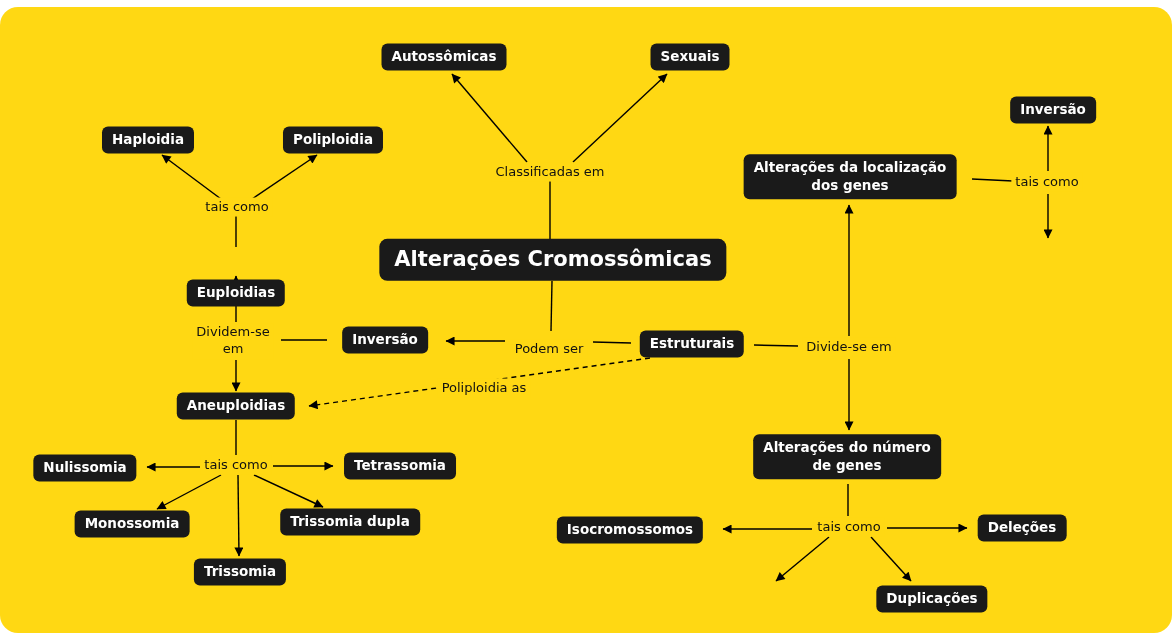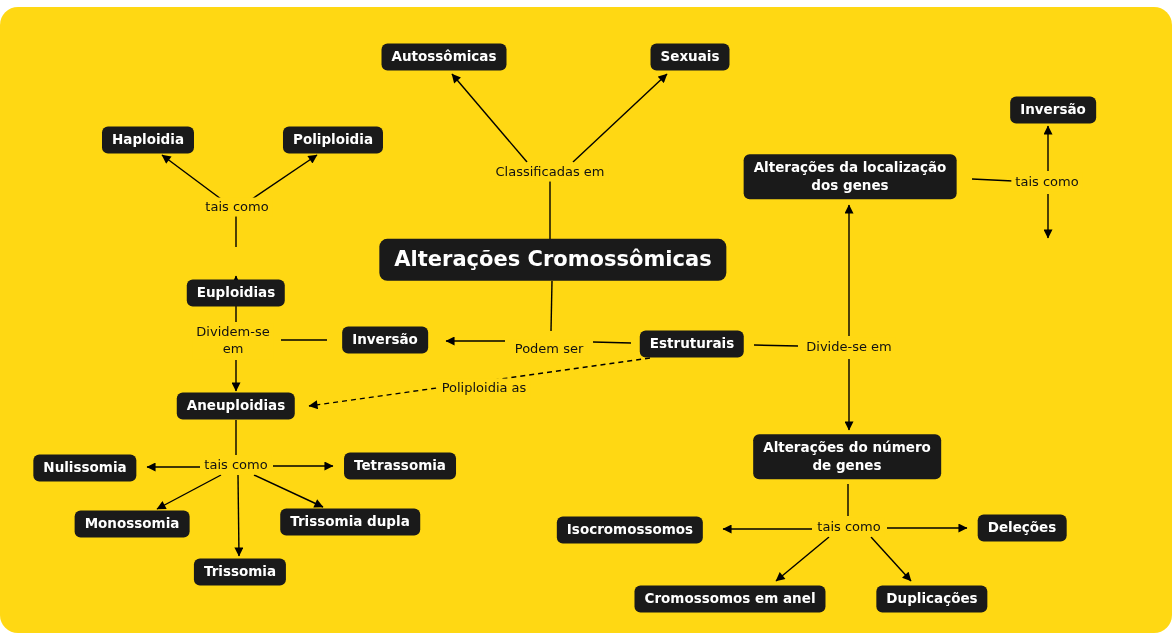--- a/index.html
+++ b/index.html
@@ -110,15 +110,14 @@
   <div class="node" style="left:236px; top:406px;">Aneuploidias</div>
   <div class="node" style="left:847px; top:457px;">Alterações do número
 de genes</div>
   <div class="node" style="left:85px; top:468px;">Nulissomia</div>
   <div class="node" style="left:400px; top:466px;">Tetrassomia</div>
   <div class="node" style="left:350px; top:522px;">Trissomia dupla</div>
   <div class="node" style="left:132px; top:524px;">Monossomia</div>
   <div class="node" style="left:630px; top:530px;">Isocromossomos</div>
   <div class="node" style="left:1022px; top:528px;">Deleções</div>
   <div class="node" style="left:240px; top:572px;">Trissomia</div>
-  <div class="node" style="left:730px; top:599px;">Cromossomos em anel</div>
   <div class="node" style="left:932px; top:599px;">Duplicações</div>
 </div>
 
 </body></html>

